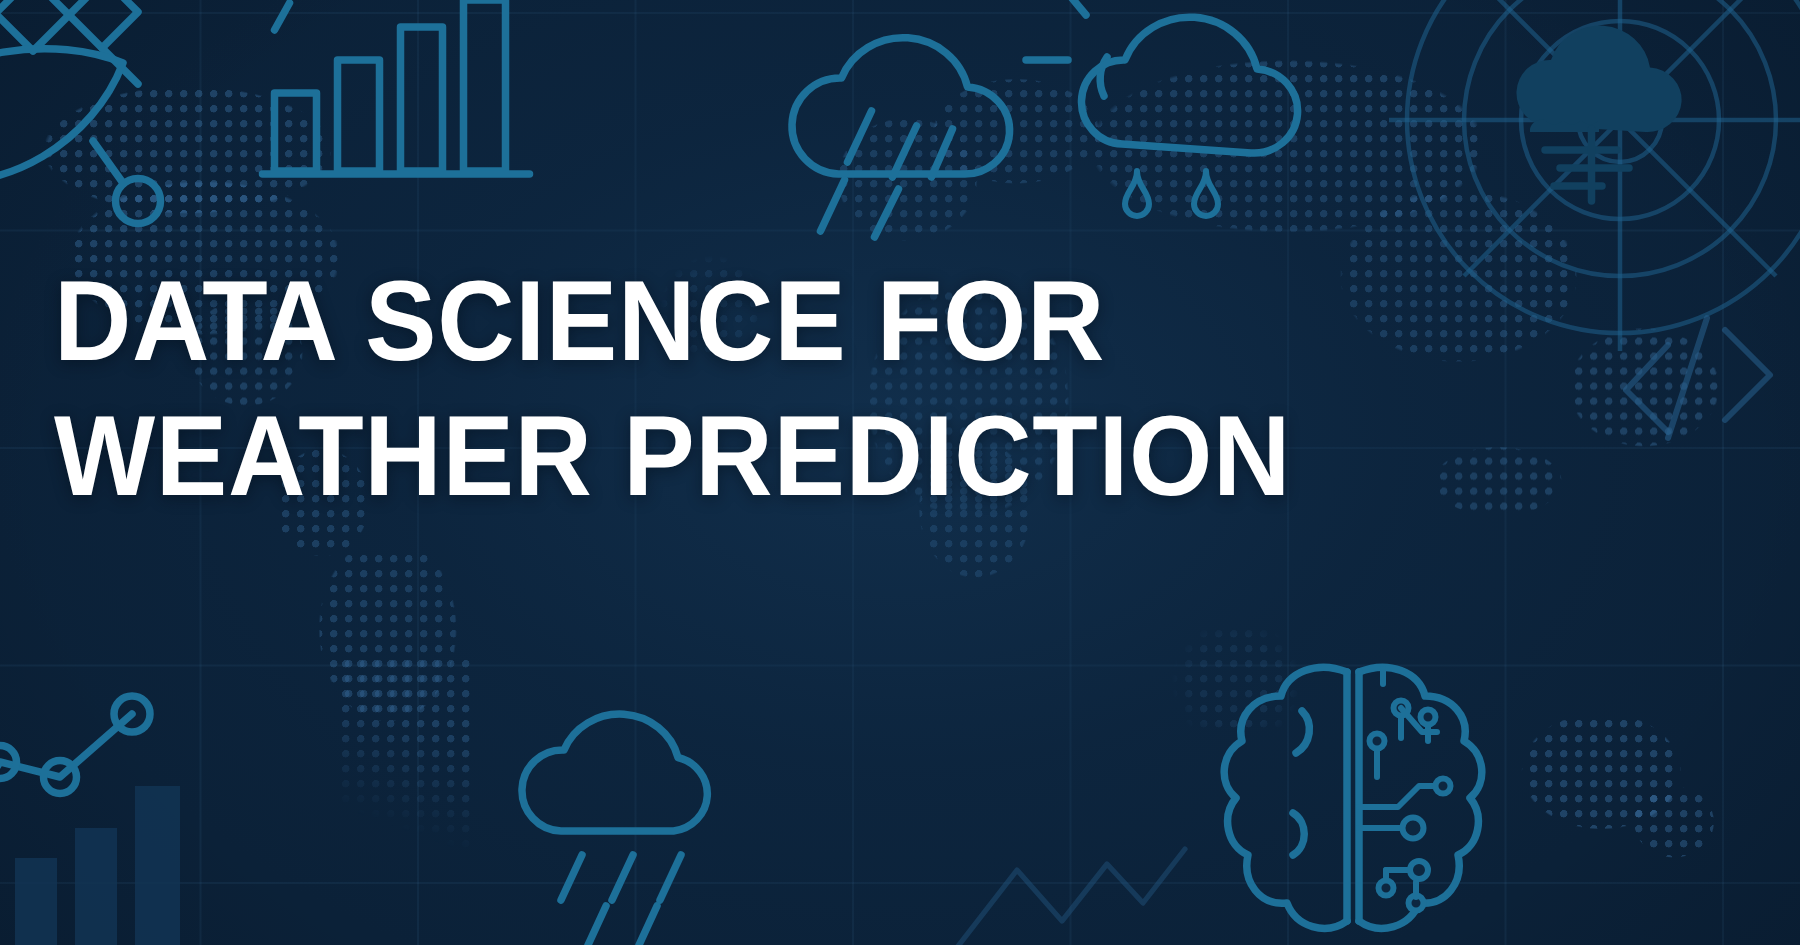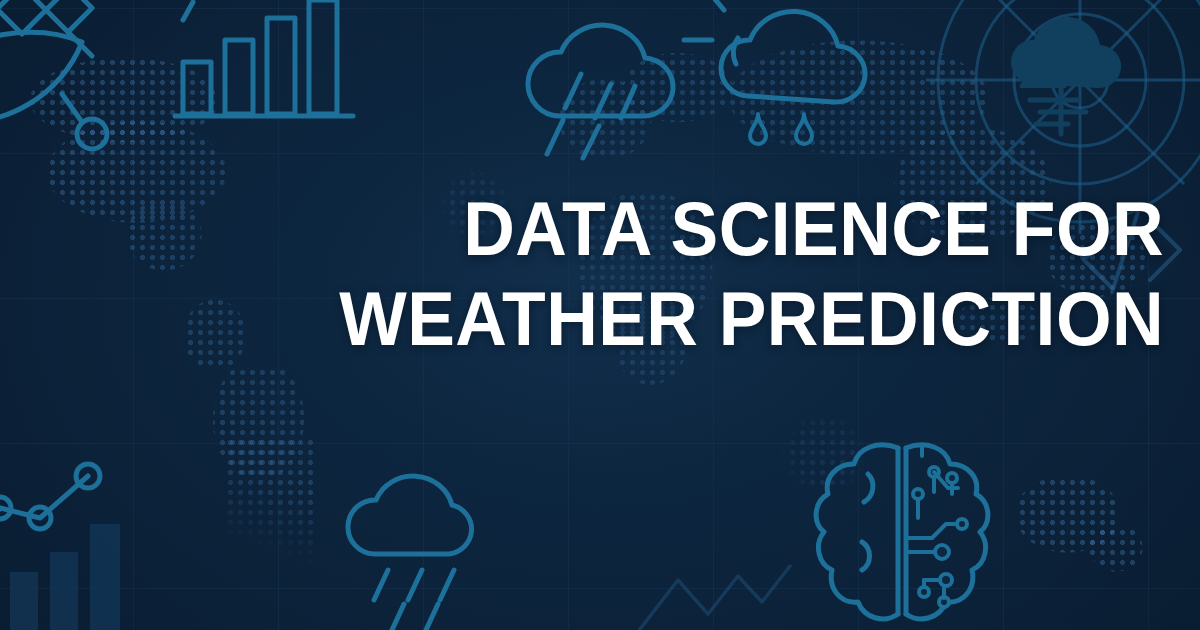--- a/index.html
+++ b/index.html
@@ -66,22 +66,22 @@
   .faint2 { fill: none; stroke: rgba(34,84,126,0.48); stroke-width: 3.5;
            stroke-linecap: round; stroke-linejoin: round; }
   .solidcloud { fill: #11405f; }
   .radarline { fill: none; stroke: rgba(31,97,140,0.55); stroke-width: 3; }
   .ghostbar { fill: rgba(18,52,84,0.85); }
 
   
   #headline {
     position: absolute;
     left: 0; right: 0;
-    top: 184px;
-    text-align: right;
+    top: 170px;
+    text-align: left;
     z-index: 40;
   }
   .hl-line {
     display: block;
     color: #ffffff;
     font-family: "Liberation Sans Narrow", "Liberation Sans", "DejaVu Sans", sans-serif;
     font-weight: 700;
     font-size: 76px;
     line-height: 90px;
     letter-spacing: 0.5px;

